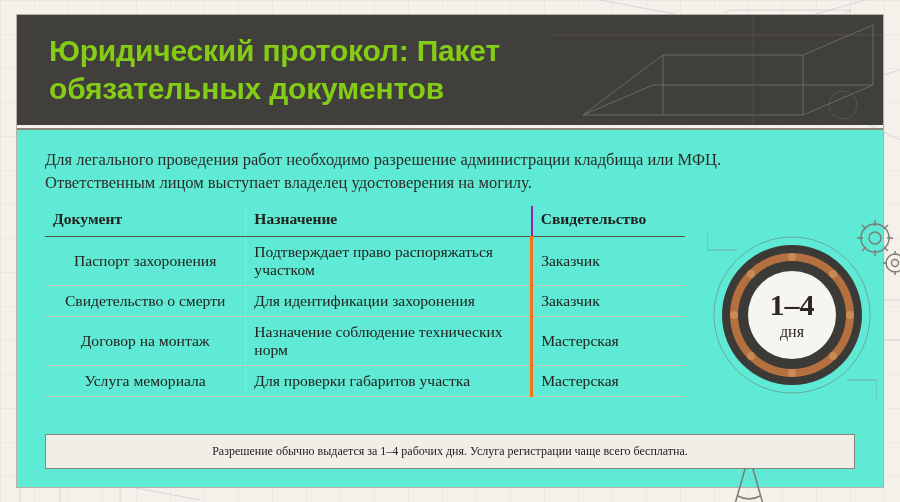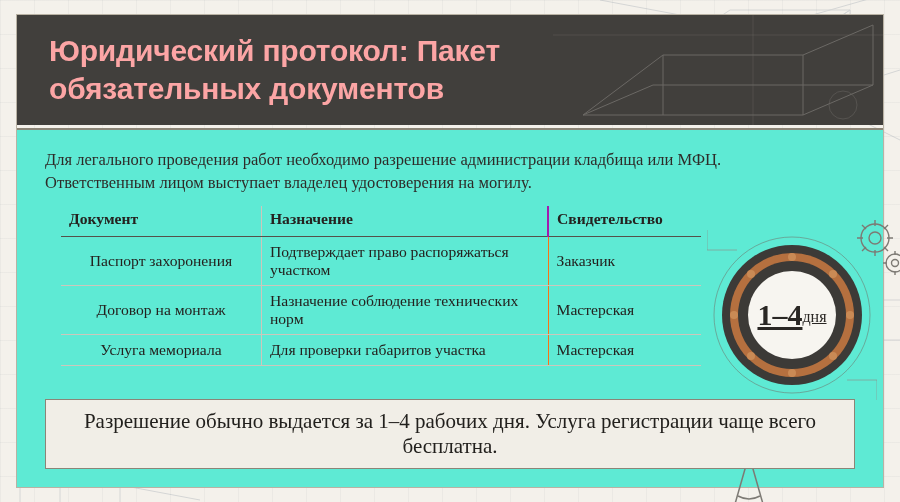--- a/index.html
+++ b/index.html
@@ -55,21 +55,21 @@
     left: 17px;
     top: 15px;
     width: 866px;
     height: 110px;
     background: #413f3c;
     display: flex;
     align-items: center;
     overflow: hidden;
   }
   .header .title {
-    color: #fca5a5;
+    color: #84cc16;
     font-family: "Liberation Sans", sans-serif;
     font-weight: bold;
     font-size: 30px;
     line-height: 1.26;
     padding-left: 32px;
     max-width: 600px;
     letter-spacing: -0.2px;
   }
   .header-deco {
     position: absolute;
@@ -97,21 +97,21 @@
     left: 28px;
     top: 18px;
     width: 770px;
     font-size: 16.5px;
     line-height: 1.42;
     color: #2e2c29;
   }
 
   table.doc-table {
     position: absolute;
-    left: 44px;
+    left: 28px;
     top: 76px;
     width: 640px;
     border-collapse: collapse;
     font-size: 15.6px;
     color: #24221f;
   }
   table.doc-table th {
     text-align: left;
     font-weight: bold;
     padding: 4px 8px 8px 8px;
@@ -120,58 +120,58 @@
     white-space: nowrap;
   }
   table.doc-table td {
     padding: 6px 8px;
     border-bottom: 1px solid #cdc7bb;
     vertical-align: middle;
     line-height: 1.16;
   }
   table.doc-table tr:last-child td { border-bottom: 1px solid #cdc7bb; }
   table.doc-table td.c1 { width: 196px; text-align: center; }
-  table.doc-table td.c2 { width: 290px; border-left: 1px solid #cdc7bb; border-right: 1px solid #f97316; margin-left: 11px; }
+  table.doc-table td.c2 { width: 290px; border-left: 1px solid #cdc7bb; border-right: 3px solid #f97316; margin-left: 11px; }
   table.doc-table th.c2 { border-left: 1px solid #cdc7bb; border-right: 2px solid #a21caf; }
   table.doc-table td.c3 { width: 140px; }
 
   
   .note {
     position: absolute;
     left: 28px;
     bottom: 18px;
     width: 810px;
     box-sizing: border-box;
     border: 1px solid #8c8577;
     background: #f1eee7;
     padding: 9px 12px;
     text-align: center;
-    font-size: 21px;
+    font-size: 12px;
     color: #22201d;
   }
 
   
   .badge-wrap {
     position: absolute;
     left: 690px;
     top: 100px;
     width: 170px;
     height: 170px;
   }
   .badge-num {
     position: absolute;
     left: 0; top: 0;
     width: 170px; height: 170px;
     display: flex;
+    flex-direction: column;
     align-items: center;
     justify-content: center;
     font-family: "Liberation Serif", serif;
     color: #2a2724;
     pointer-events: none;
-    text-decoration: underline;
   }
   .badge-num .big {
     font-size: 30px;
     font-weight: bold;
     line-height: 1;
   }
   .badge-num .small {
     font-size: 16px;
     margin-top: 3px;
   }
@@ -240,20 +240,25 @@
         <tr>
           <th class="c1">Документ</th>
           <th class="c2">Назначение</th>
           <th class="c3">Свидетельство</th>
         </tr>
       </thead>
       <tbody>
         <tr>
           <td class="c1">Паспорт захоронения</td>
           <td class="c2">Подтверждает право распоряжаться участком</td>
+          <td class="c3">Заказчик</td>
+        </tr>
+        <tr>
+          <td class="c1">Свидетельство о смерти</td>
+          <td class="c2">Для идентификации захоронения</td>
           <td class="c3">Заказчик</td>
         </tr>
         <tr>
           <td class="c1">Договор на монтаж</td>
           <td class="c2">Назначение соблюдение технических норм</td>
           <td class="c3">Мастерская</td>
         </tr>
         <tr>
           <td class="c1">Услуга мемориала</td>
           <td class="c2">Для проверки габаритов участка</td>

